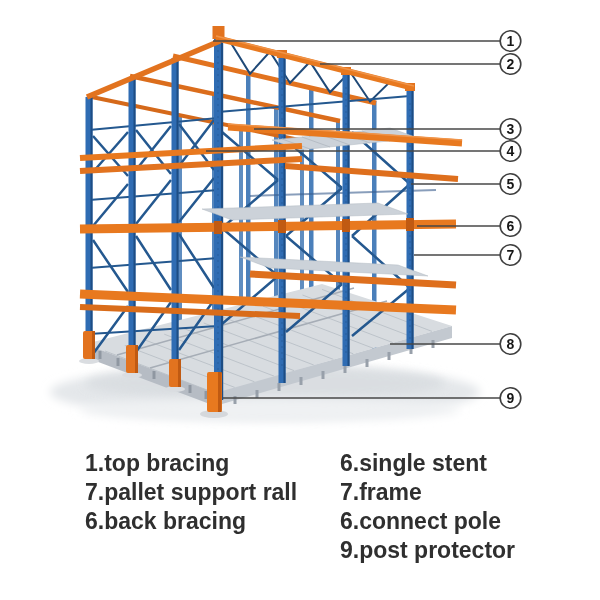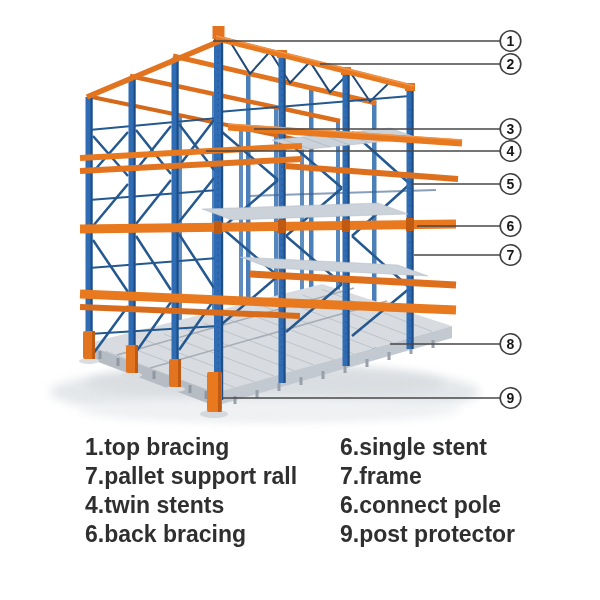--- a/index.html
+++ b/index.html
@@ -1,21 +1,21 @@
 <!DOCTYPE html>
 <html><head>
 <meta charset="utf-8">
 <style>
   html,body{margin:0;padding:0;background:#ffffff;}
   .stage{position:relative;width:600px;height:600px;background:#ffffff;overflow:hidden;
          font-family:"Liberation Sans",sans-serif;}
   .diagram-svg{position:absolute;left:0;top:0;}
   .legend{position:absolute;left:0;top:433px;width:600px;color:#2f2f2f;
           font-weight:600;font-size:23px;line-height:29px;letter-spacing:0px;}
-  .legend-col{position:absolute;top:0;}
+  .legend-col{position:absolute;top:16px;}
   .legend-col.c1{left:85px;}
   .legend-col.c2{left:340px;}
   .legend-item{white-space:nowrap;}
   .callout-num{font-family:"Liberation Sans",sans-serif;font-size:14px;font-weight:700;fill:#161616;}
 </style>
 </head>
 <body>
 
 <div class="stage">
 
@@ -194,21 +194,20 @@
       <circle cx="510.5" cy="398" r="10.3" fill="#ffffff" stroke="#3f3f3f" stroke-width="1.6"></circle>
       <text class="callout-num" x="510.5" y="403" text-anchor="middle" stroke="none">9</text>
     </g>
   </g>
 </svg>
 
 <div class="legend">
   <div class="legend-col c1">
     <div class="legend-item">1.top bracing</div>
     <div class="legend-item">7.pallet support rall</div>
-    <div class="legend-item">4.twin stents</div>
     <div class="legend-item">6.back bracing</div>
   </div>
   <div class="legend-col c2">
     <div class="legend-item">6.single stent</div>
     <div class="legend-item">7.frame</div>
     <div class="legend-item">6.connect pole</div>
     <div class="legend-item">9.post protector</div>
   </div>
 </div>
 

